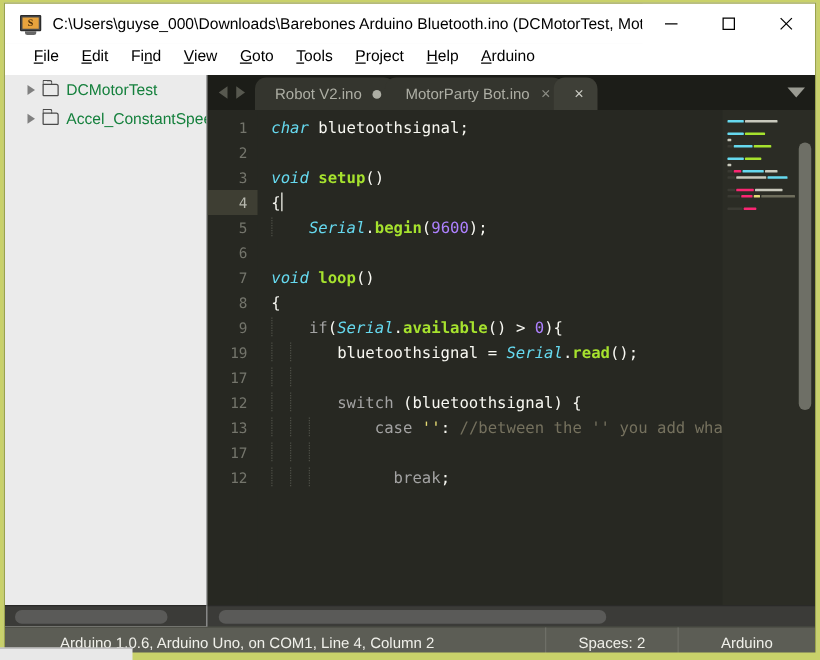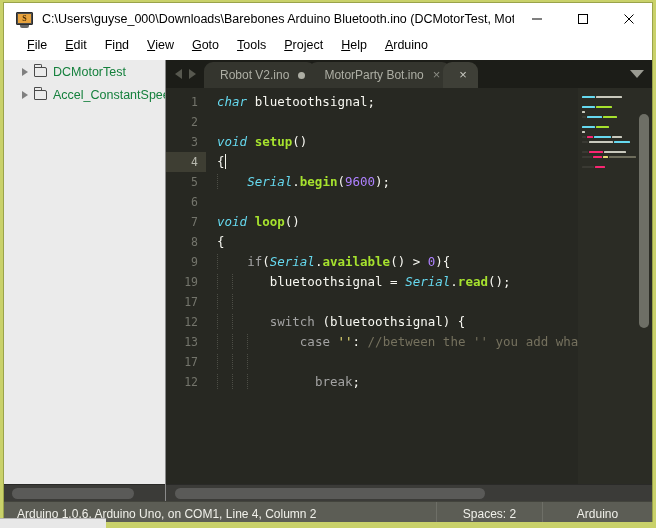--- a/index.html
+++ b/index.html
@@ -253,20 +253,21 @@
     background:#5a5a58; border-radius:6px;
   }
 
   
   #statusbar {
     height:24px; flex:0 0 24px;
     background:#5c5d55;
     display:flex; align-items:center;
     color:#f0f0ea; font-size:12px;
     border-top:1px solid #43443d;
+    padding-left:31px;
   }
   #status-left { flex:1 1 auto; padding-left:13px; white-space:nowrap; overflow:hidden; }
   .status-cell {
     flex:0 0 auto; padding:0 16px; height:24px;
     display:flex; align-items:center; justify-content:center;
     border-left:1px solid #6e6f67; cursor:pointer;
   }
   #status-spaces { width:106px; }
   #status-syntax { width:110px; }
 

